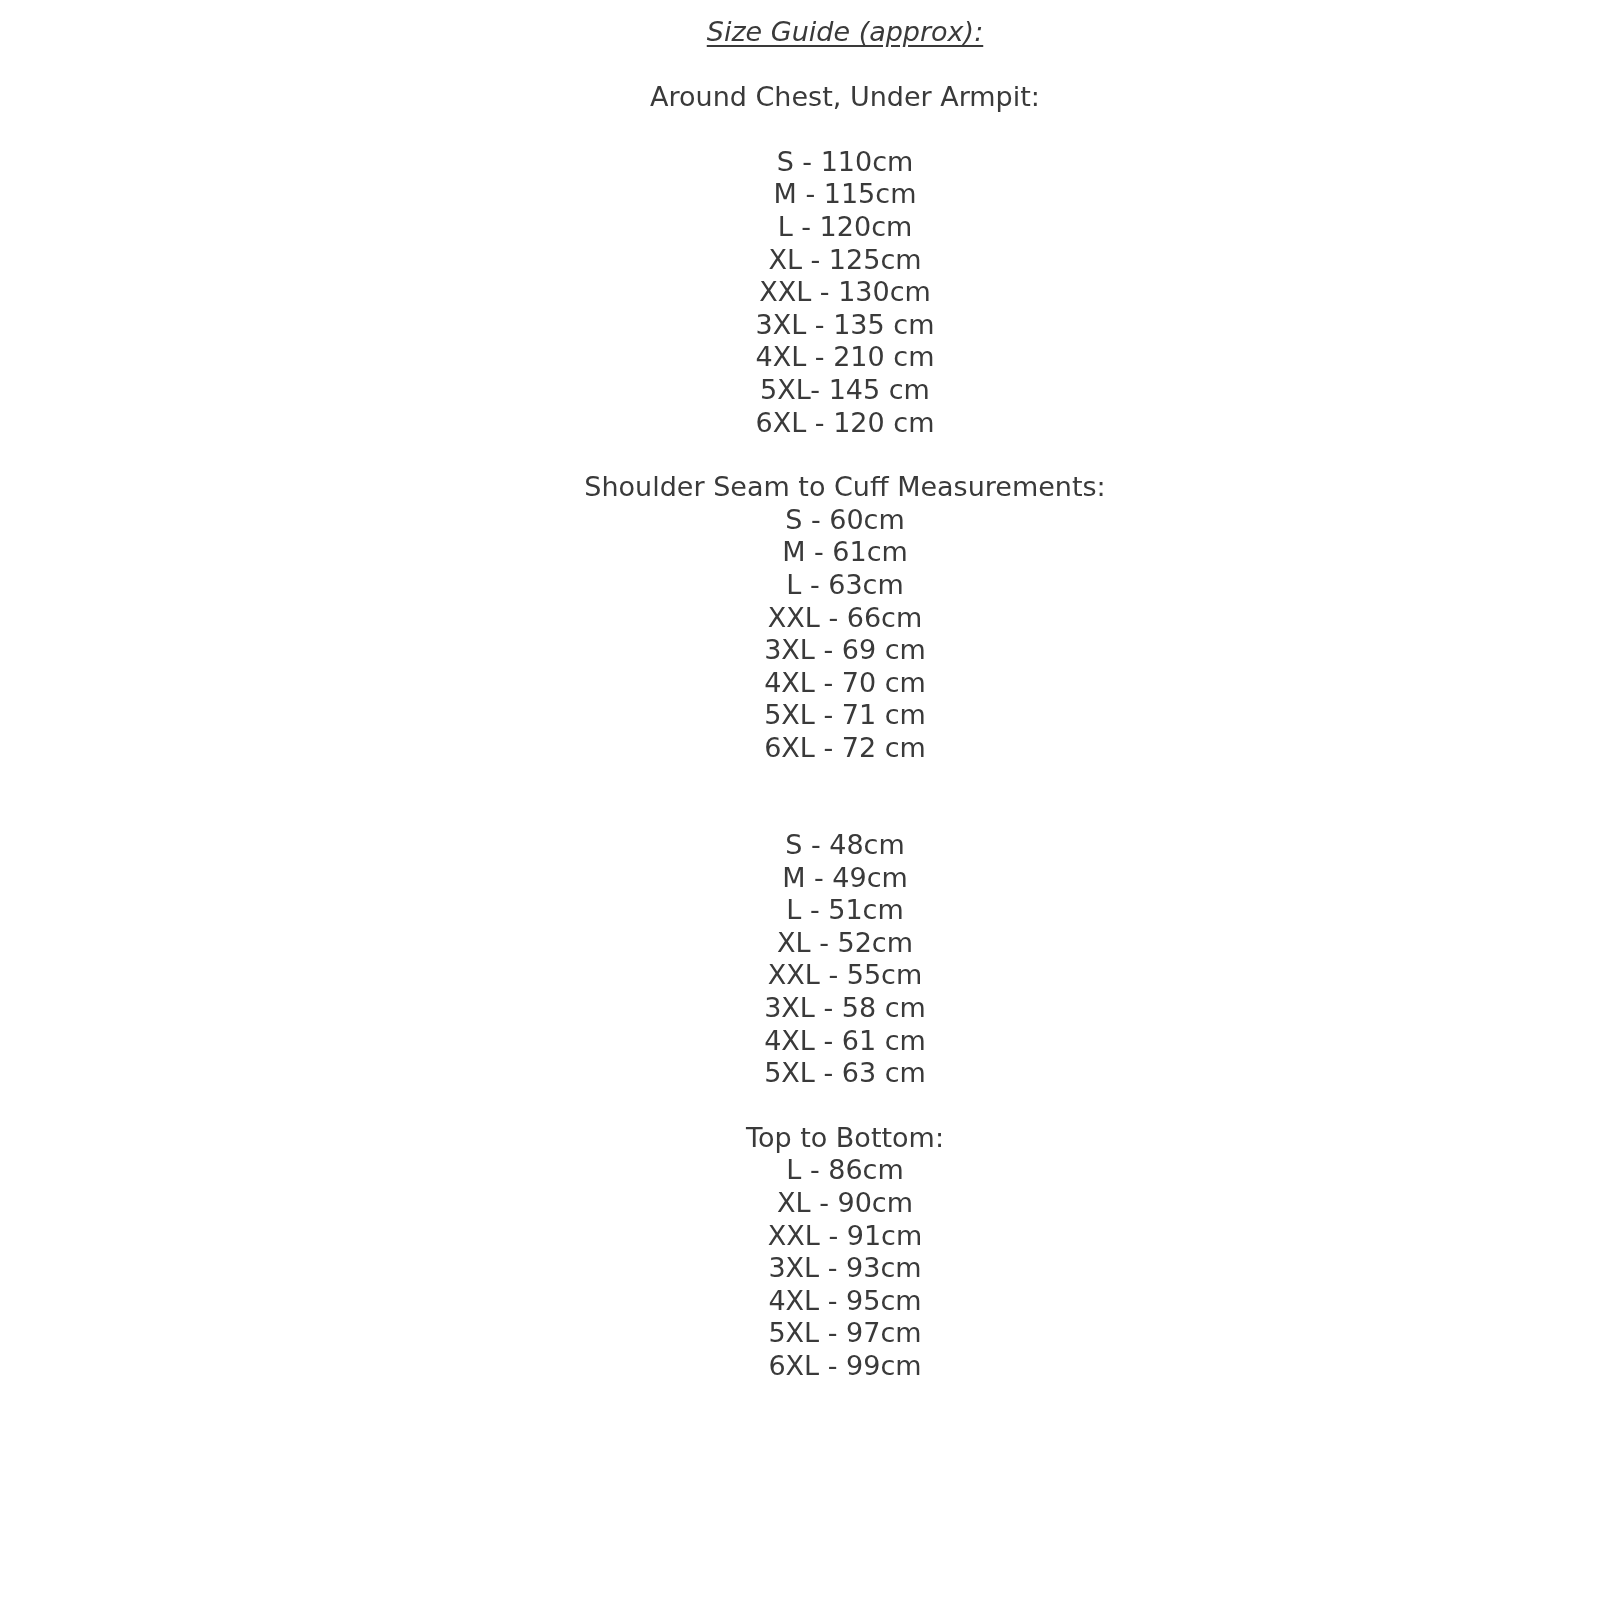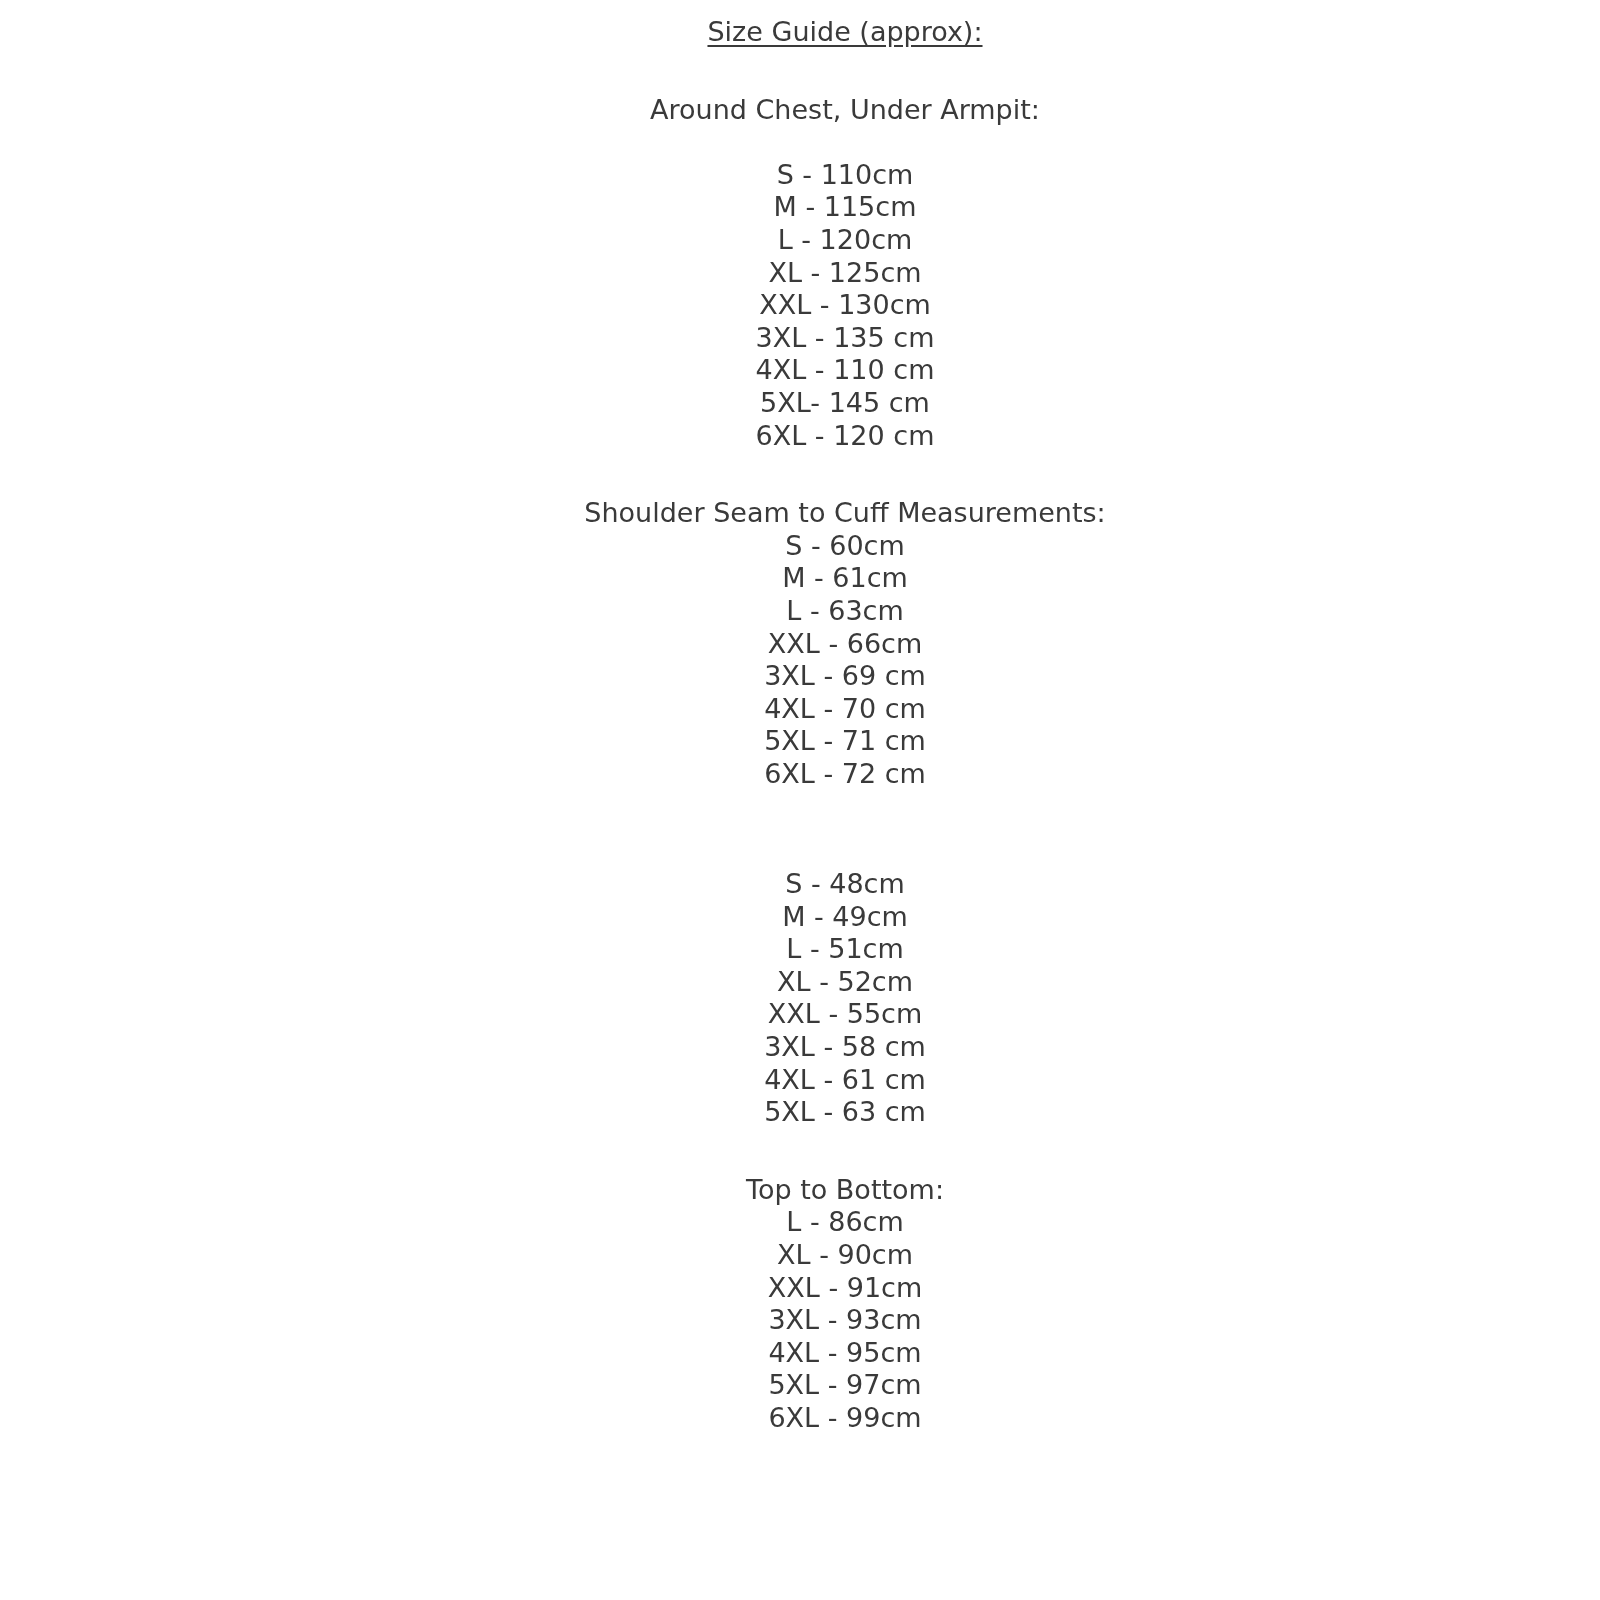--- a/index.html
+++ b/index.html
@@ -19,47 +19,48 @@
     width: 1510px;
     padding-top: 16px;
     text-align: center;
     font-size: 27px;
     line-height: 32.6px;
     font-weight: 400;
   }
   .page-title {
     text-decoration: underline;
     text-underline-offset: 4px;
+    font-style: italic;
   }
   .blank-line {
     height: 32.6px;
   }
   .size-section {
-    margin-top: 45px; 
+    margin-top: 32px; 
   }
   .section-heading, .size-row, .page-title {
     white-space: pre;
   }
 </style>
 </head>
 <body>
 
 <div class="content">
   <div class="page-title">Size Guide (approx):</div>
   <div>
       <section class="size-section">
         <div class="section-heading">Around Chest, Under Armpit:</div>
         <div class="blank-line"></div>
         <div class="size-row">S - 110cm</div>
         <div class="size-row">M - 115cm</div>
         <div class="size-row">L - 120cm</div>
         <div class="size-row">XL - 125cm</div>
         <div class="size-row">XXL - 130cm</div>
         <div class="size-row">3XL - 135 cm</div>
-        <div class="size-row">4XL - 110 cm</div>
+        <div class="size-row">4XL - 210 cm</div>
         <div class="size-row">5XL- 145 cm</div>
         <div class="size-row">6XL - 120 cm</div>
       </section>
       <section class="size-section">
         <div class="section-heading">Shoulder Seam to Cuff Measurements:</div>
         <div class="size-row">S - 60cm</div>
         <div class="size-row">M - 61cm</div>
         <div class="size-row">L - 63cm</div>
         <div class="size-row">XXL - 66cm</div>
         <div class="size-row">3XL - 69 cm</div>

